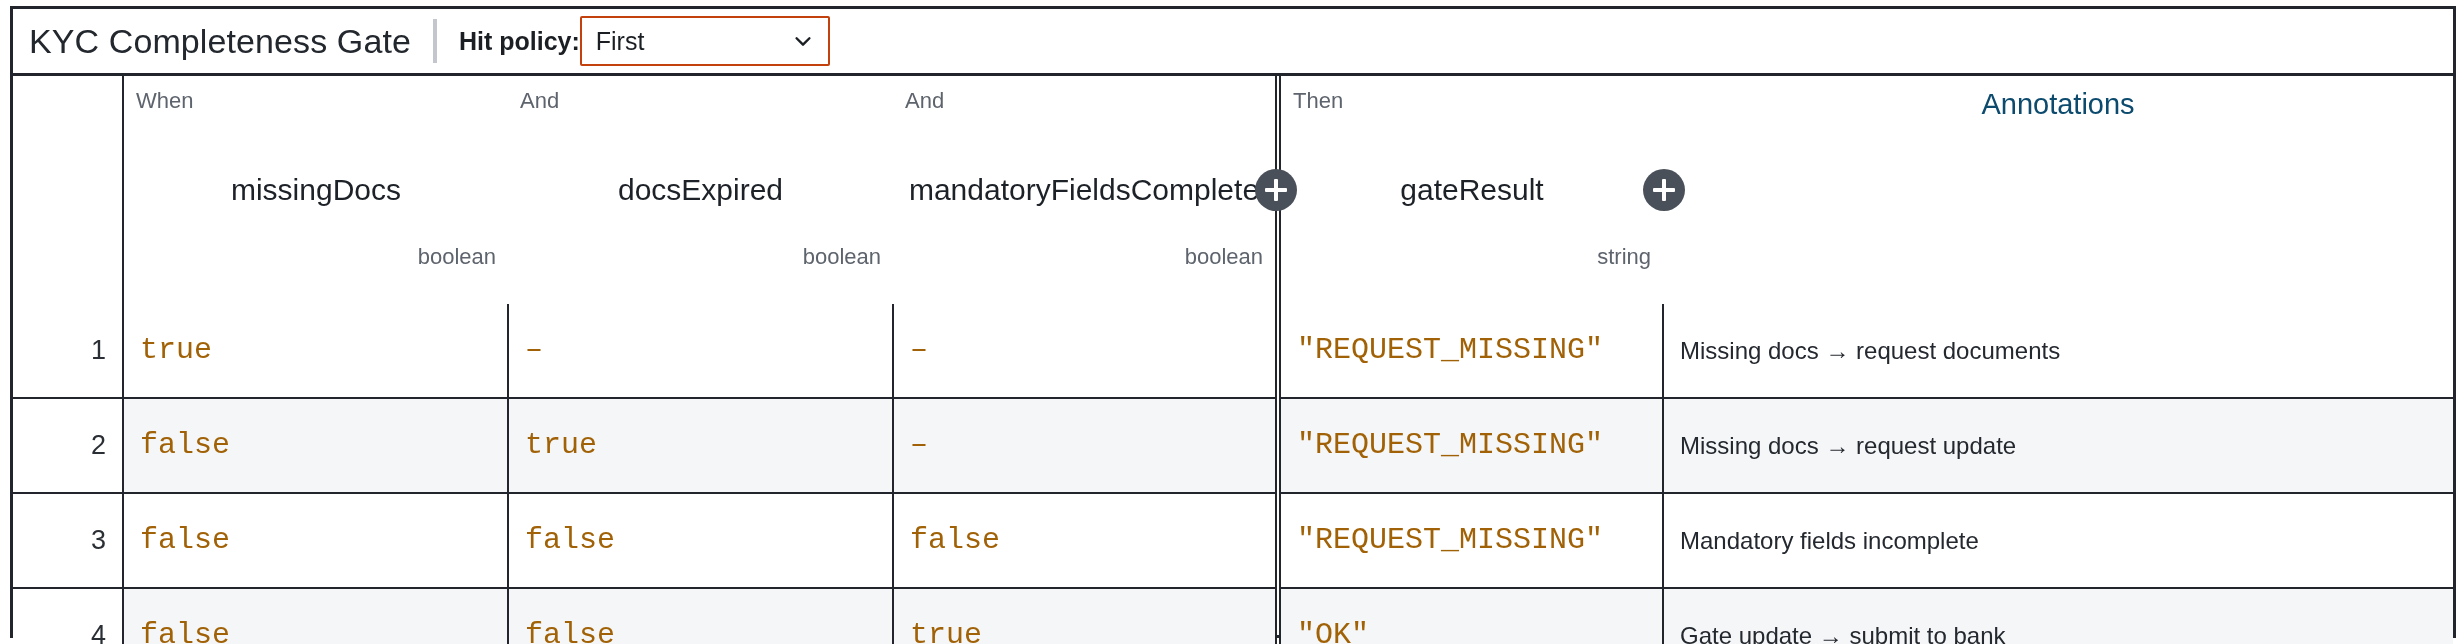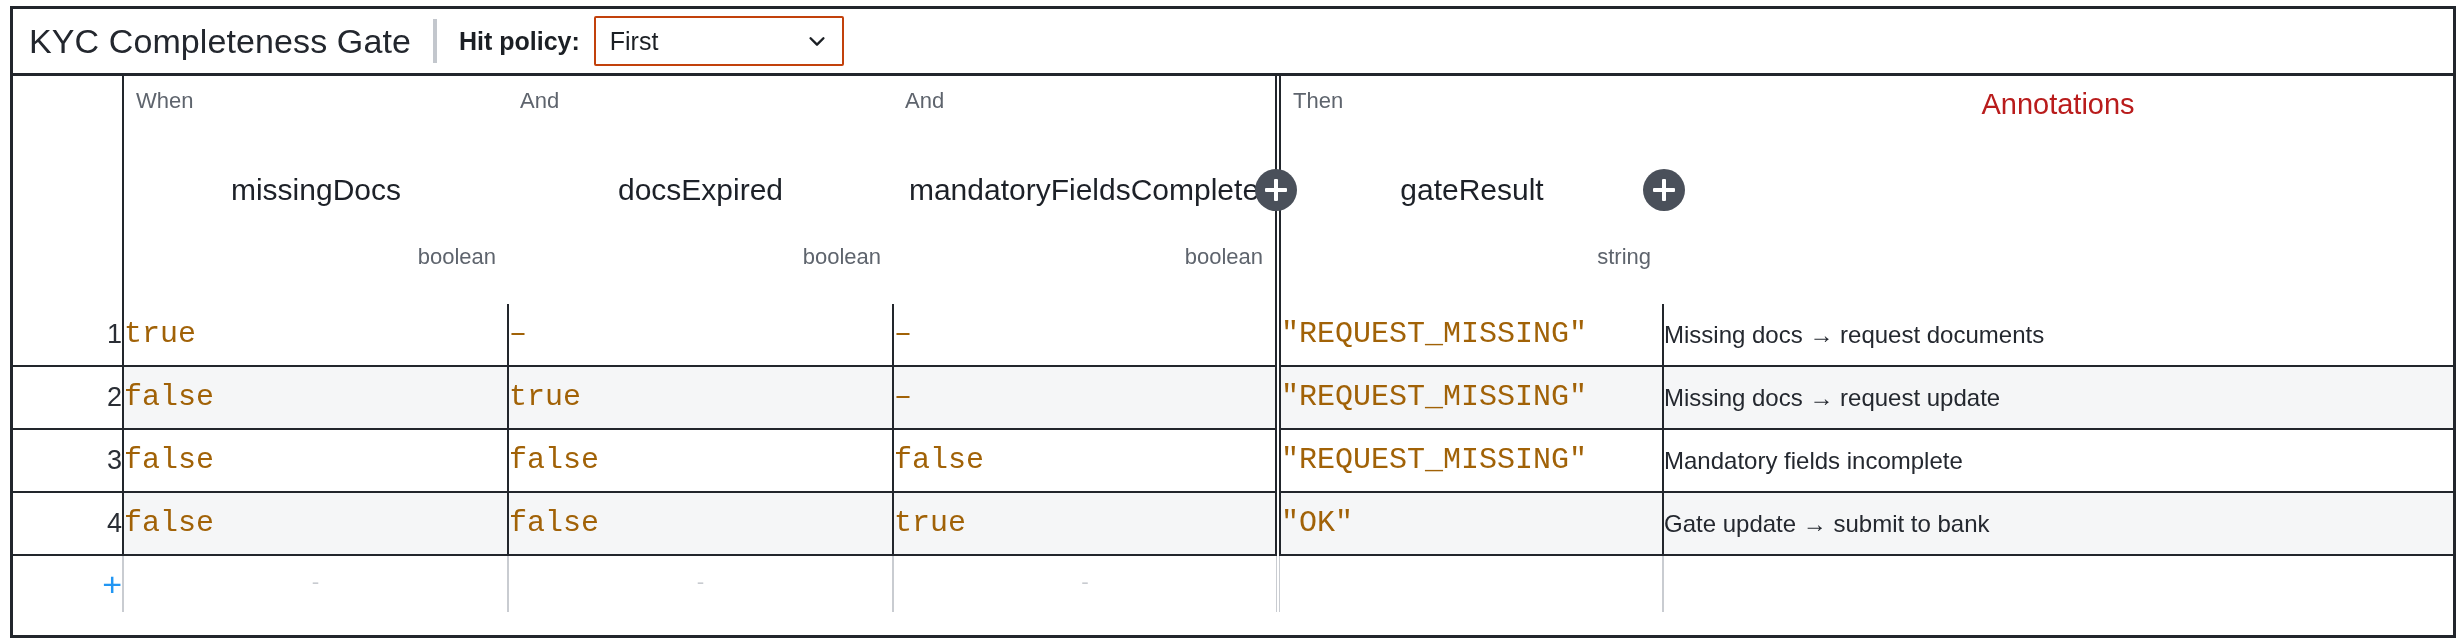--- a/index.html
+++ b/index.html
@@ -51,21 +51,20 @@
     width: 4px;
     height: 44px;
     background: #c3c7cd;
     margin-right: 22px;
     flex: 0 0 auto;
   }
   .dt-hitlabel {
     font-size: 25px;
     font-weight: bold;
     color: #1b1f24;
-    margin-right: 14px;
     line-height: 1;
   }
   .dt-select {
     position: relative;
     width: 250px;
     height: 50px;
     border: 2px solid #c2410c;
     background: #ffffff;
     display: flex;
     align-items: center;
@@ -85,21 +84,21 @@
     display: block;
   }
 
   
   .dt-table {
     width: 100%;
     border-collapse: collapse;
     table-layout: fixed;
   }
   .dt-table td, .dt-table th {
-    padding: 0;
+    padding: 16px;
     margin: 0;
     vertical-align: top;
     border: 0;
   }
 
   
   .col-idx    { width: 110px; }
   .col-c1     { width: 385px; }
   .col-c2     { width: 385px; }
   .col-c3     { width: 385px; }
@@ -153,21 +152,21 @@
     line-height: 1;
     margin-left: 39px;
   }
   .hdr-anno-title {
     position: absolute;
     left: 0;
     right: 0;
     top: 14px;
     text-align: center;
     font-size: 29px;
-    color: #b91c1c;
+    color: #0c4a6e;
     line-height: 1;
   }
 
   
   .plus-badge {
     position: absolute;
     width: 42px;
     height: 42px;
     border-radius: 50%;
     background: #4a505a;

